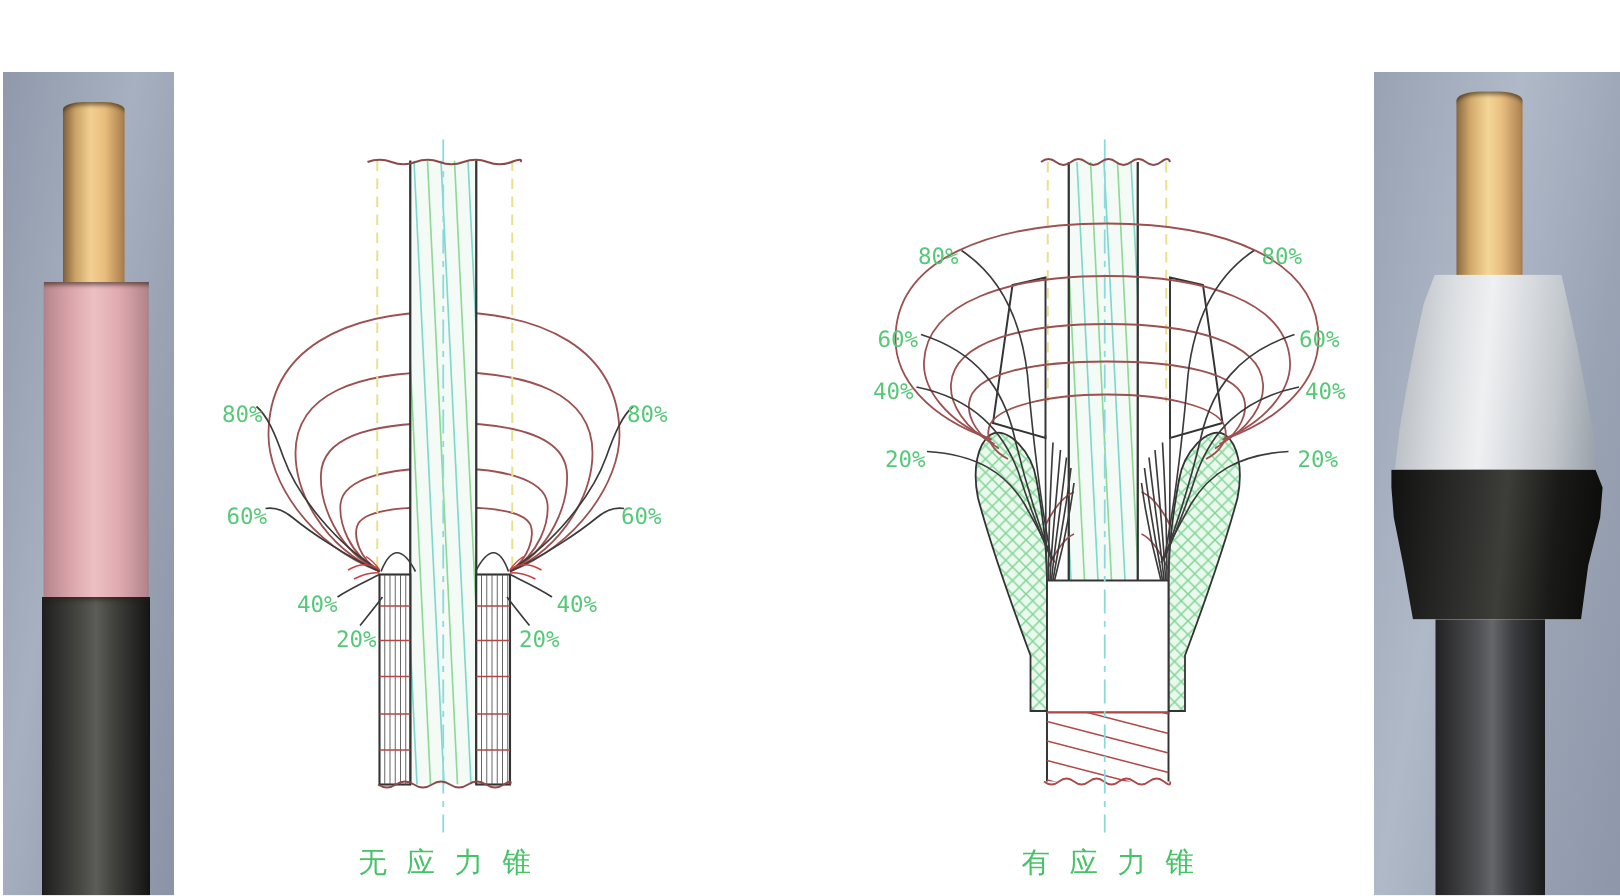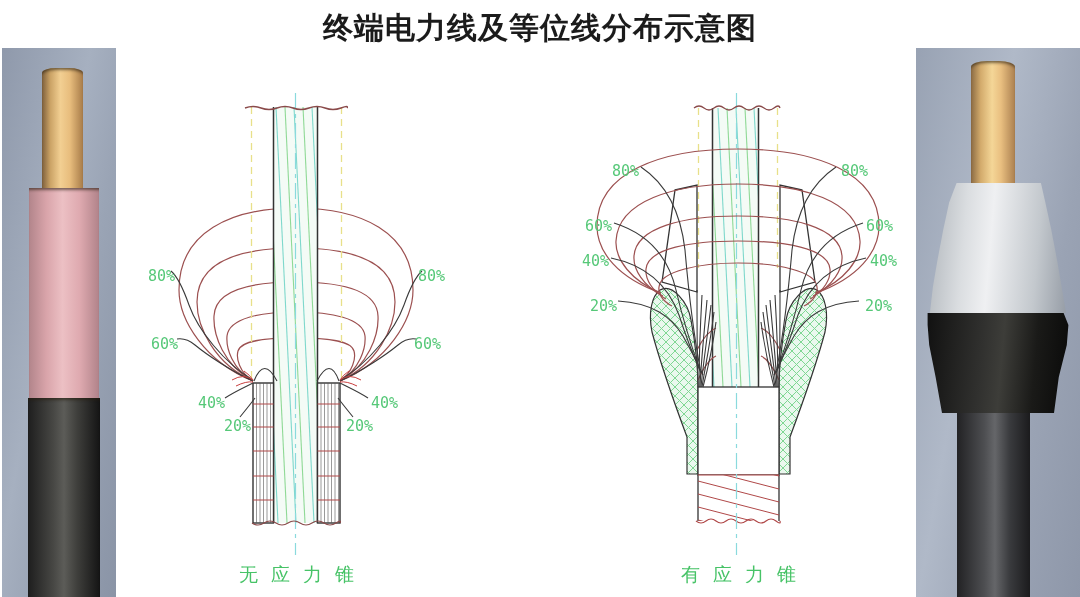--- a/index.html
+++ b/index.html
@@ -33,21 +33,20 @@
   svg{position:absolute;left:0;top:0;}
   svg text{user-select:none;}
   .pct{font-family:"DejaVu Sans Mono","Liberation Mono",monospace;font-size:15px;}
   .cap{font-size:19px;letter-spacing:13px;}
 </style>
 </head>
 <body>
 
 <div id="stage">
 
-  <div class="title">终端电力线及等位线分布示意图</div>
 
   <div class="photo" id="photo-left">
     <div id="l-conductor" class="cyl-top"></div>
     <div id="l-insulation" class="cyl-top"></div>
     <div id="l-jacket" class="cyl-top"></div>
   </div>
 
   <div class="photo" id="photo-right">
     <div id="r-conductor" class="cyl-top"></div>
     <div id="r-cone"></div>

